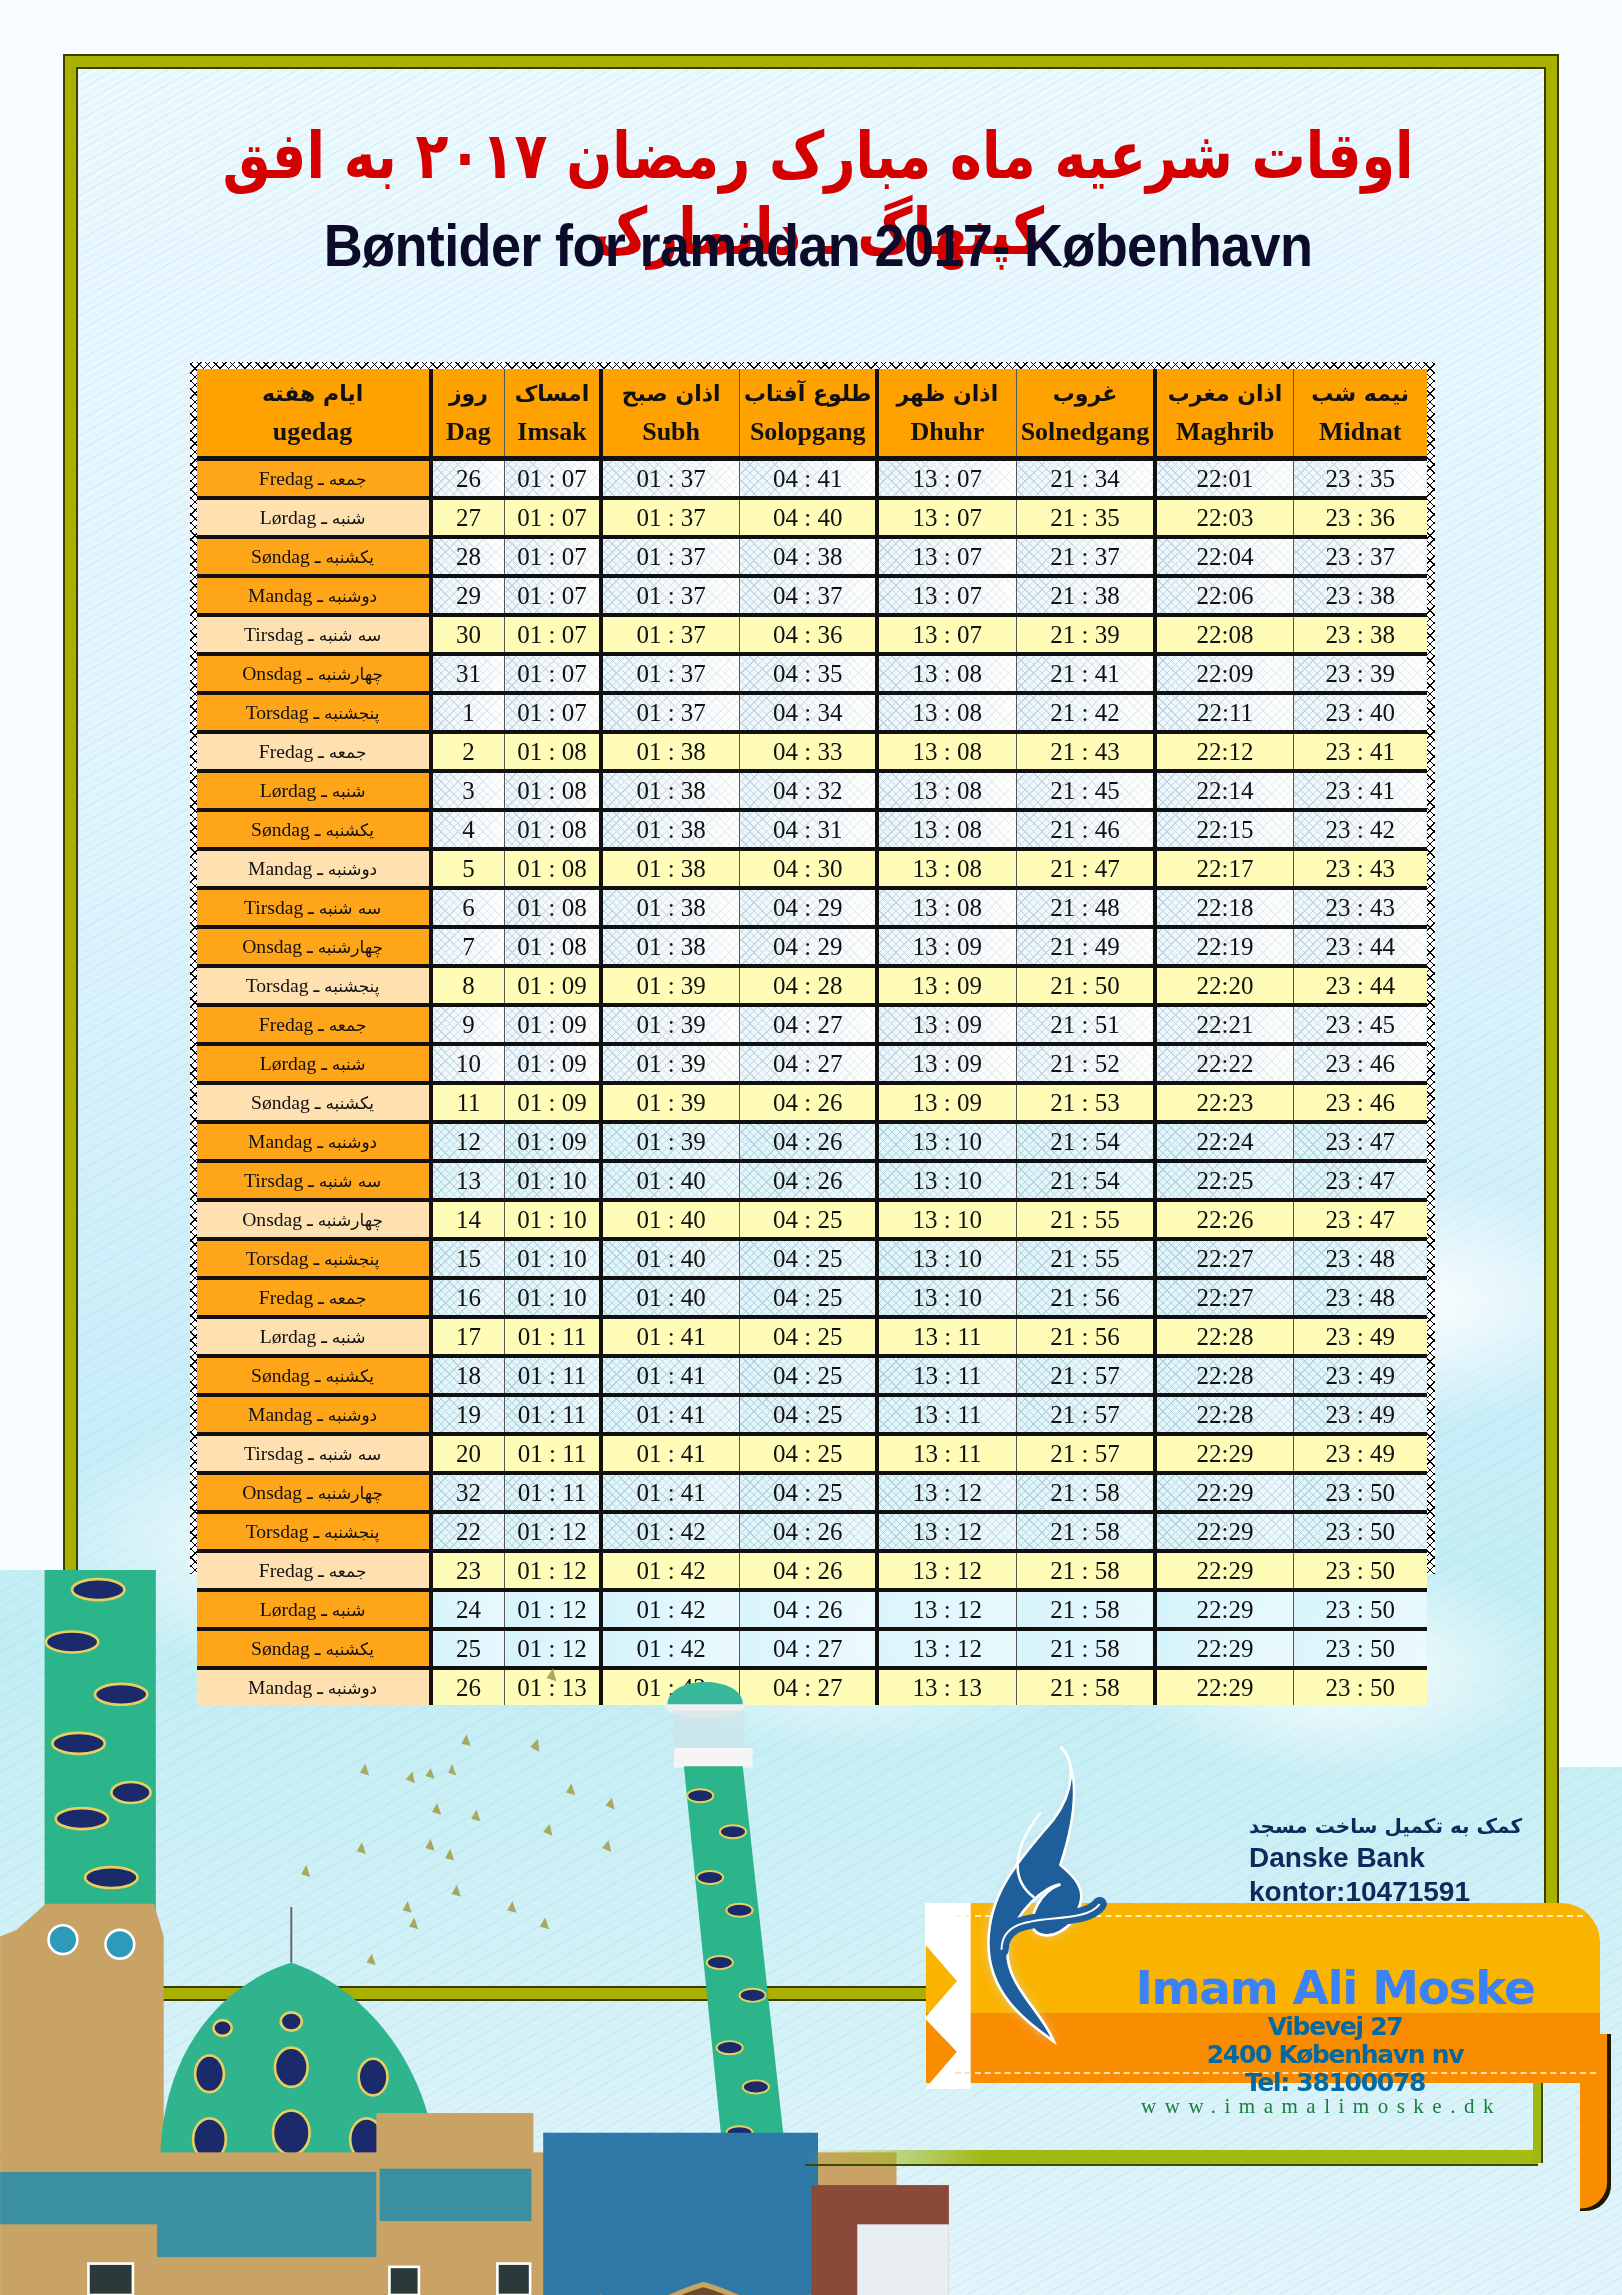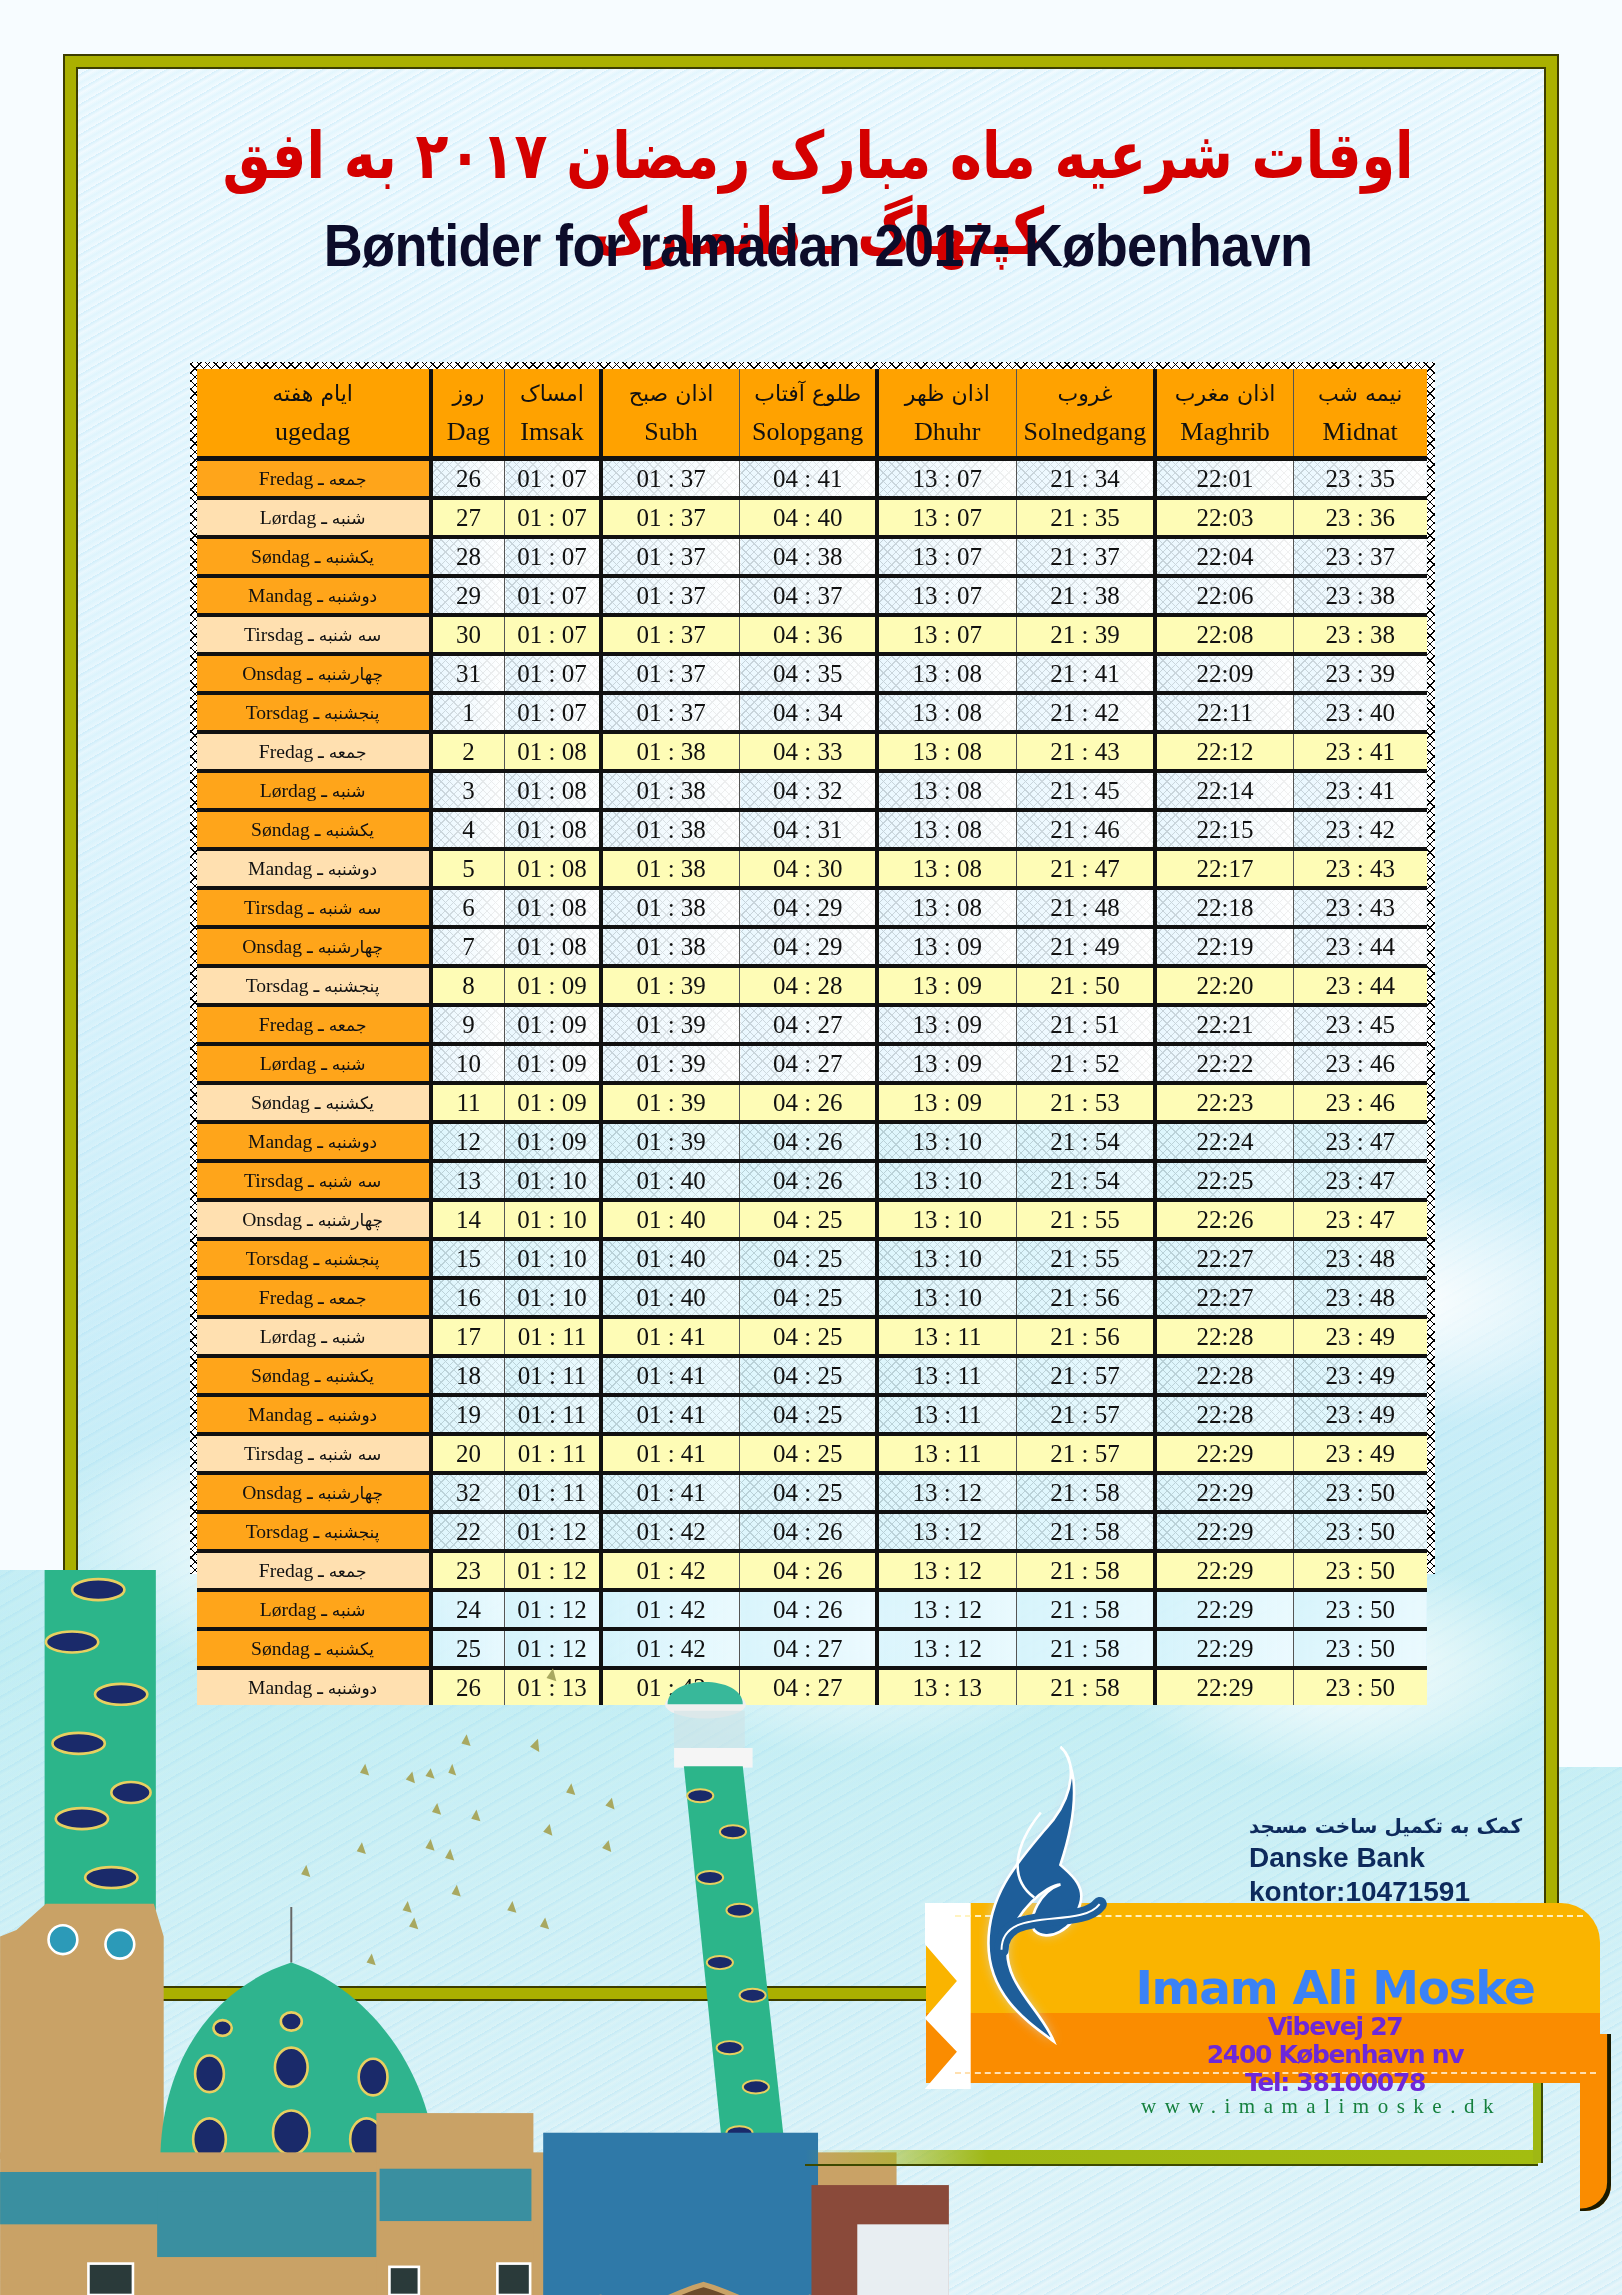--- a/index.html
+++ b/index.html
@@ -25,21 +25,21 @@
     font-family:"Liberation Sans",sans-serif;font-weight:bold;font-size:60px;color:#0c0c2a;
     transform:scaleX(0.9);letter-spacing:-0.7px;}
   
   .table-wrap{position:absolute;left:190px;top:362px;width:1245px;height:1212px;
     padding:7.2px 7.9px 6.5px 6.5px;box-sizing:border-box;
     background:
       repeating-linear-gradient(45deg,#000 0 1px,transparent 1px 5.9px),
       repeating-linear-gradient(-45deg,#000 0 1px,transparent 1px 5.9px),#fff;}
   table{border-collapse:collapse;width:1230px;height:1198px;table-layout:fixed;background:transparent;}
   th,td{text-align:center;vertical-align:middle;padding:0;color:#111;}
-  th{background:#ffa200;font-weight:normal;height:87px;font-size:25px;line-height:38px;}
+  th{background:#ffa200;font-weight:bold;height:87px;font-size:25px;line-height:38px;}
   th .fa{font-family:"DejaVu Sans",sans-serif;font-size:22px;display:block;direction:rtl;}
   th .da{display:block;font-size:26px;}
   td{font-size:25px;height:35px;border-top:4.6px solid #111;}
   tbody tr:first-child td{border-top:5.9px solid #111;}
   td.wd{font-size:19.6px;}
   td.wd .fa{font-family:"DejaVu Sans",sans-serif;font-size:17px;}
   .thin-l{border-left:1px solid #555;}
   .thick-l{border-left:4.6px solid #111;}
   tr.y td{background:#fefcb6;}
   tr.w td{background:linear-gradient(90deg,rgba(230,246,255,0.85),rgba(255,255,255,0.95));}
@@ -57,21 +57,21 @@
   .banner .org{position:absolute;left:0;top:110px;width:674px;height:70px;background:#fa8c00;}
   .banner .notch{position:absolute;left:-1.3px;top:0;width:46px;height:186px;
     background:linear-gradient(135deg,#fff 0 0);clip-path:polygon(0 0,100% 0,100% 100%,0 100%,70% 80%,0 62%,70% 42%,0 22%);}
   .banner .dash1{position:absolute;left:29.4px;top:11.8px;width:628px;border-top:2px dashed #fff3c0;}
   .banner .dash2{position:absolute;left:29.4px;top:169px;width:641px;border-top:2px dashed #ffe0b0;}
   .banner .curl{position:absolute;left:654px;top:131px;width:31px;height:177px;background:#fa8c00;border-radius:0 0 26px 0;
     box-shadow:inset -3.9px -2.6px 0 #1a1a00;}
   .mosque-name{position:absolute;left:1116px;top:1960px;width:438px;text-align:center;
     font-family:"DejaVu Sans",sans-serif;font-weight:bold;font-size:47px;color:#3b82f6;letter-spacing:-1.3px;}
   .addr{position:absolute;left:1116px;width:438px;text-align:center;font-family:"DejaVu Sans",sans-serif;
-    font-weight:bold;font-size:25px;color:#6d28d9;letter-spacing:-1.3px;}
+    font-weight:bold;font-size:25px;color:#0369a1;letter-spacing:-1.3px;}
   .web{position:absolute;left:1112px;top:2094px;width:419px;text-align:center;
     font-family:Liberation Serif, serif;font-size:21px;letter-spacing:8.5px;color:#15803d;}
   .lime{position:absolute;left:805px;top:2150px;width:733px;height:14.4px;
     background:linear-gradient(90deg,rgba(160,190,20,0),#9fb814 25%,#a3bd10);border-bottom:2px solid #3d4a00;}
   .lime-v{position:absolute;left:1533px;top:2012px;width:7.9px;height:151px;background:#9fb814;border-right:2px solid #3d4a00;}
   
   .mosque{position:absolute;left:0;top:1570px;width:949px;height:725px;}
   .logo{position:absolute;left:962px;top:1734px;width:151px;height:314px;}
 </style>
 </head>

